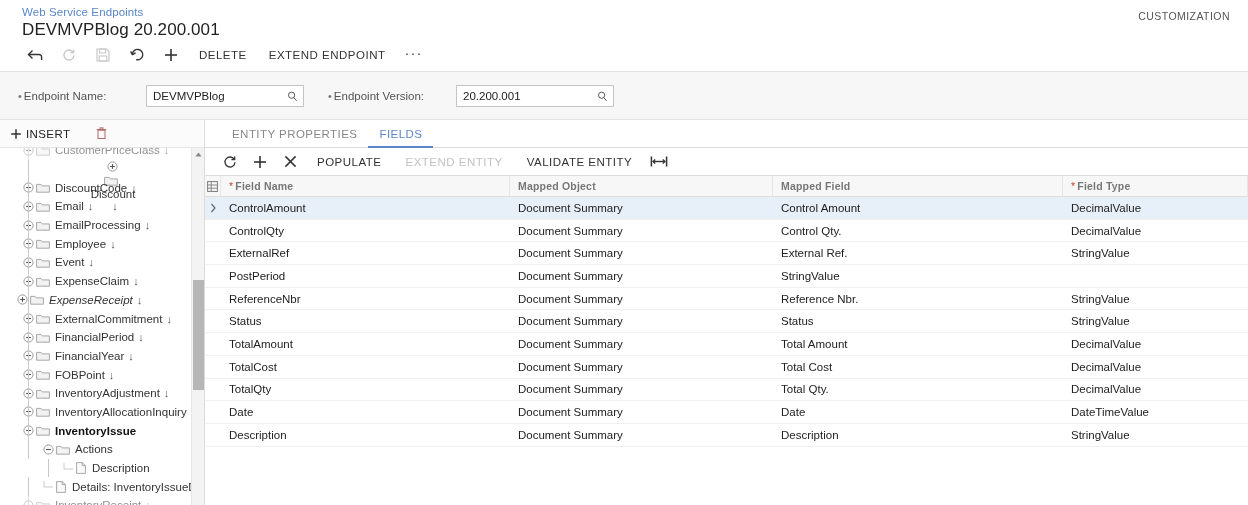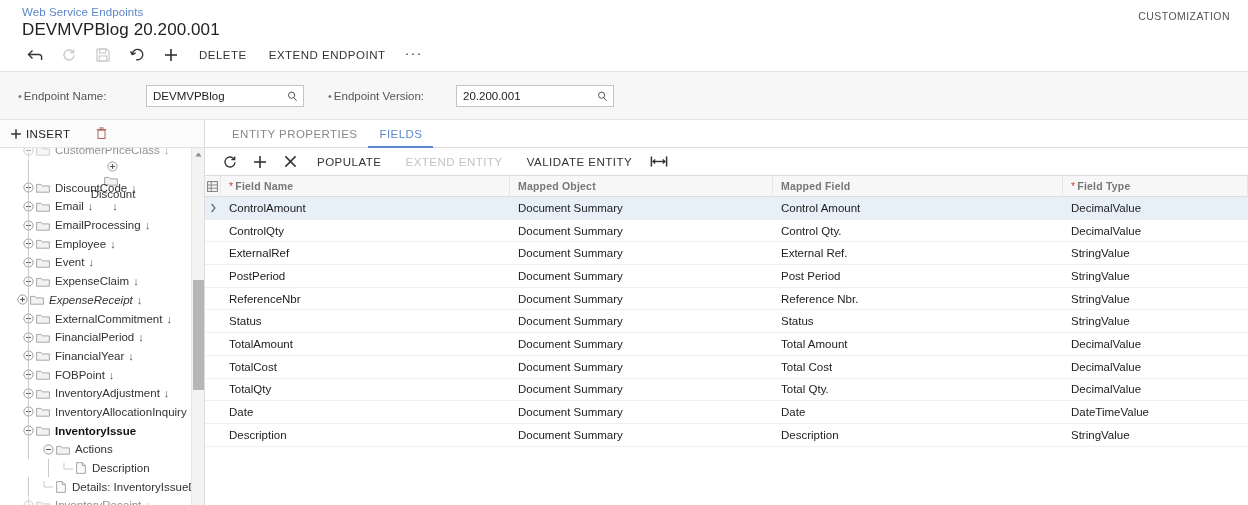--- a/index.html
+++ b/index.html
@@ -756,21 +756,20 @@
           <div class="gr-sel"></div>
           <div class="gr-cell col-0">ExternalRef</div>
           <div class="gr-cell col-1">Document Summary</div>
           <div class="gr-cell col-2">External Ref.</div>
           <div class="gr-cell col-3">StringValue</div>
         </div>
         <div class="grid-row">
           <div class="gr-sel"></div>
           <div class="gr-cell col-0">PostPeriod</div>
           <div class="gr-cell col-1">Document Summary</div>
-          <div class="gr-cell col-2">Post Period</div>
           <div class="gr-cell col-3">StringValue</div>
         </div>
         <div class="grid-row">
           <div class="gr-sel"></div>
           <div class="gr-cell col-0">ReferenceNbr</div>
           <div class="gr-cell col-1">Document Summary</div>
           <div class="gr-cell col-2">Reference Nbr.</div>
           <div class="gr-cell col-3">StringValue</div>
         </div>
         <div class="grid-row">

